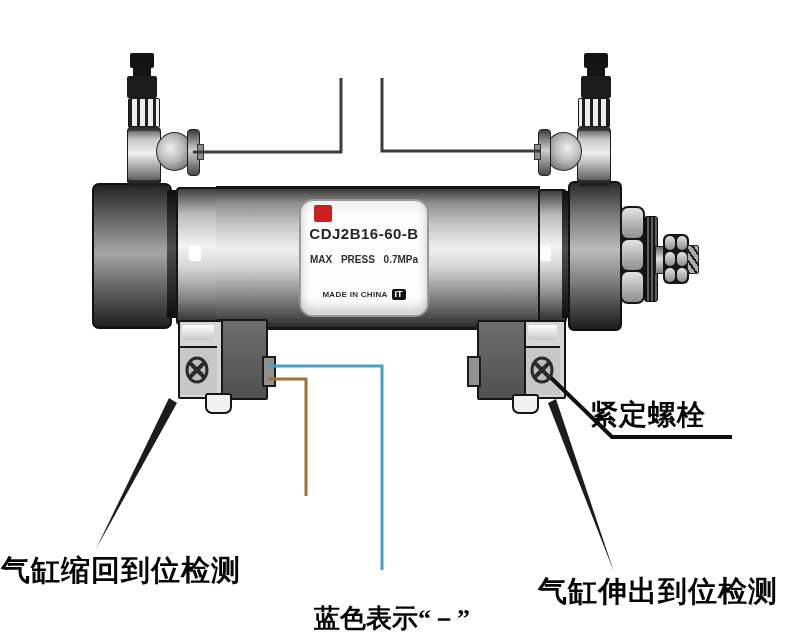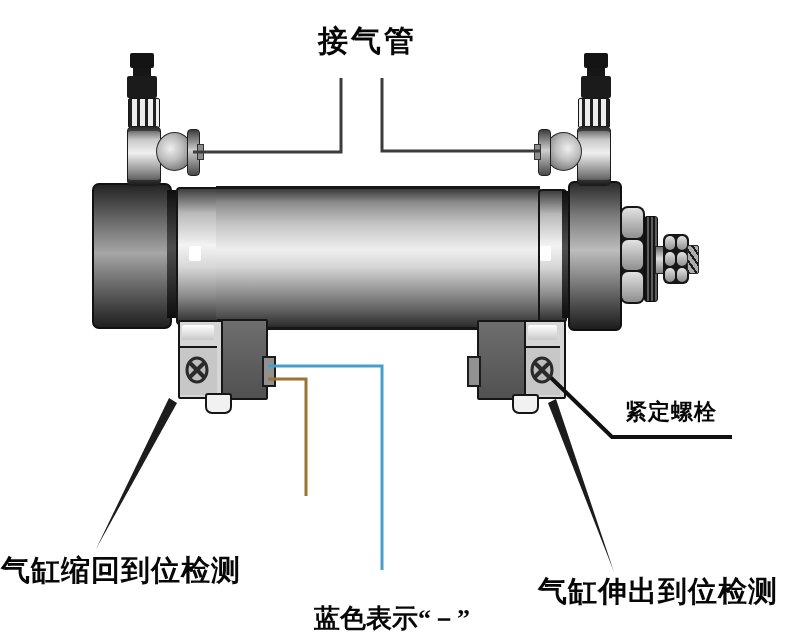--- a/index.html
+++ b/index.html
@@ -137,20 +137,29 @@
     <div class="abs v-knob"></div>
     <div class="abs v-neck"></div>
     <div class="abs v-topblock"></div>
     <div class="abs v-ribbed"></div>
     <div class="abs v-body"></div>
     <div class="abs v-ball"></div>
     <div class="abs v-flange"></div>
     <div class="abs v-stub"></div>
   </div>
 
+  <div class="abs nameplate">
+    <div class="abs np-red" style="background: rgb(204, 32, 32);"></div>
+    <div class="abs np-model">CDJ2B16-60-B</div>
+    <div class="abs np-press">MAX PRESS 0.7MPa</div>
+    <div class="abs np-made">
+      <span class="txt">MADE IN CHINA</span>
+      <span class="logo">IT</span>
+    </div>
+  </div>
 
   <div class="abs sensor-body" style="left:216px;top:319px;width:48px;height:77px;"></div>
   <div class="abs bracket" style="left:178px;top:320px;width:41px;height:75px;"></div>
   <div class="abs bracket-strip" style="left:182px;top:325px;width:32px;height:15px;"></div>
   <div class="abs screwplate" style="left:180px;top:346px;width:37px;height:47px;"></div>
   <div class="abs connector" style="left:262px;top:356px;width:10px;height:27px;"></div>
   <div class="abs tab" style="left:205px;top:393px;width:23px;height:17px;"></div>
 
   <div class="abs sensor-body" style="left:477px;top:320px;width:49px;height:76px;"></div>
   <div class="abs bracket" style="left:524px;top:320px;width:38px;height:75px;"></div>
@@ -172,19 +181,18 @@
       <line x1="191" y1="364" x2="203" y2="376" stroke="#2a2a2a" stroke-width="4" stroke-linecap="round"></line>
       <line x1="203" y1="364" x2="191" y2="376" stroke="#2a2a2a" stroke-width="4" stroke-linecap="round"></line>
     </g>
     <g>
       <ellipse cx="542" cy="370" rx="10" ry="12" fill="#bdbdbd" stroke="#2a2a2a" stroke-width="3"></ellipse>
       <line x1="536" y1="364" x2="548" y2="376" stroke="#2a2a2a" stroke-width="4" stroke-linecap="round"></line>
       <line x1="548" y1="364" x2="536" y2="376" stroke="#2a2a2a" stroke-width="4" stroke-linecap="round"></line>
     </g>
   </svg>
 
-  <div class="cnlabel" style="left:318px;top:24px;font-size:30px;letter-spacing:3px;">接气管</div>
-  <div class="cnlabel" style="left:625px;top:400px;font-size:22px;letter-spacing:1px;">紧定螺栓</div>
+  <div class="cnlabel" style="left:590px;top:400px;font-size:28px;letter-spacing:1px;">紧定螺栓</div>
   <div class="cnlabel" style="left:314px;top:573px;font-size:26px;margin-top:32px;">蓝色表示“－”</div>
   <div class="cnlabel" style="left:1px;top:555px;font-size:29px;letter-spacing:1px;">气缸缩回到位检测</div>
   <div class="cnlabel" style="left:538px;top:576px;font-size:29px;letter-spacing:1px;">气缸伸出到位检测</div>
 
 </div>
 
 </body></html>

